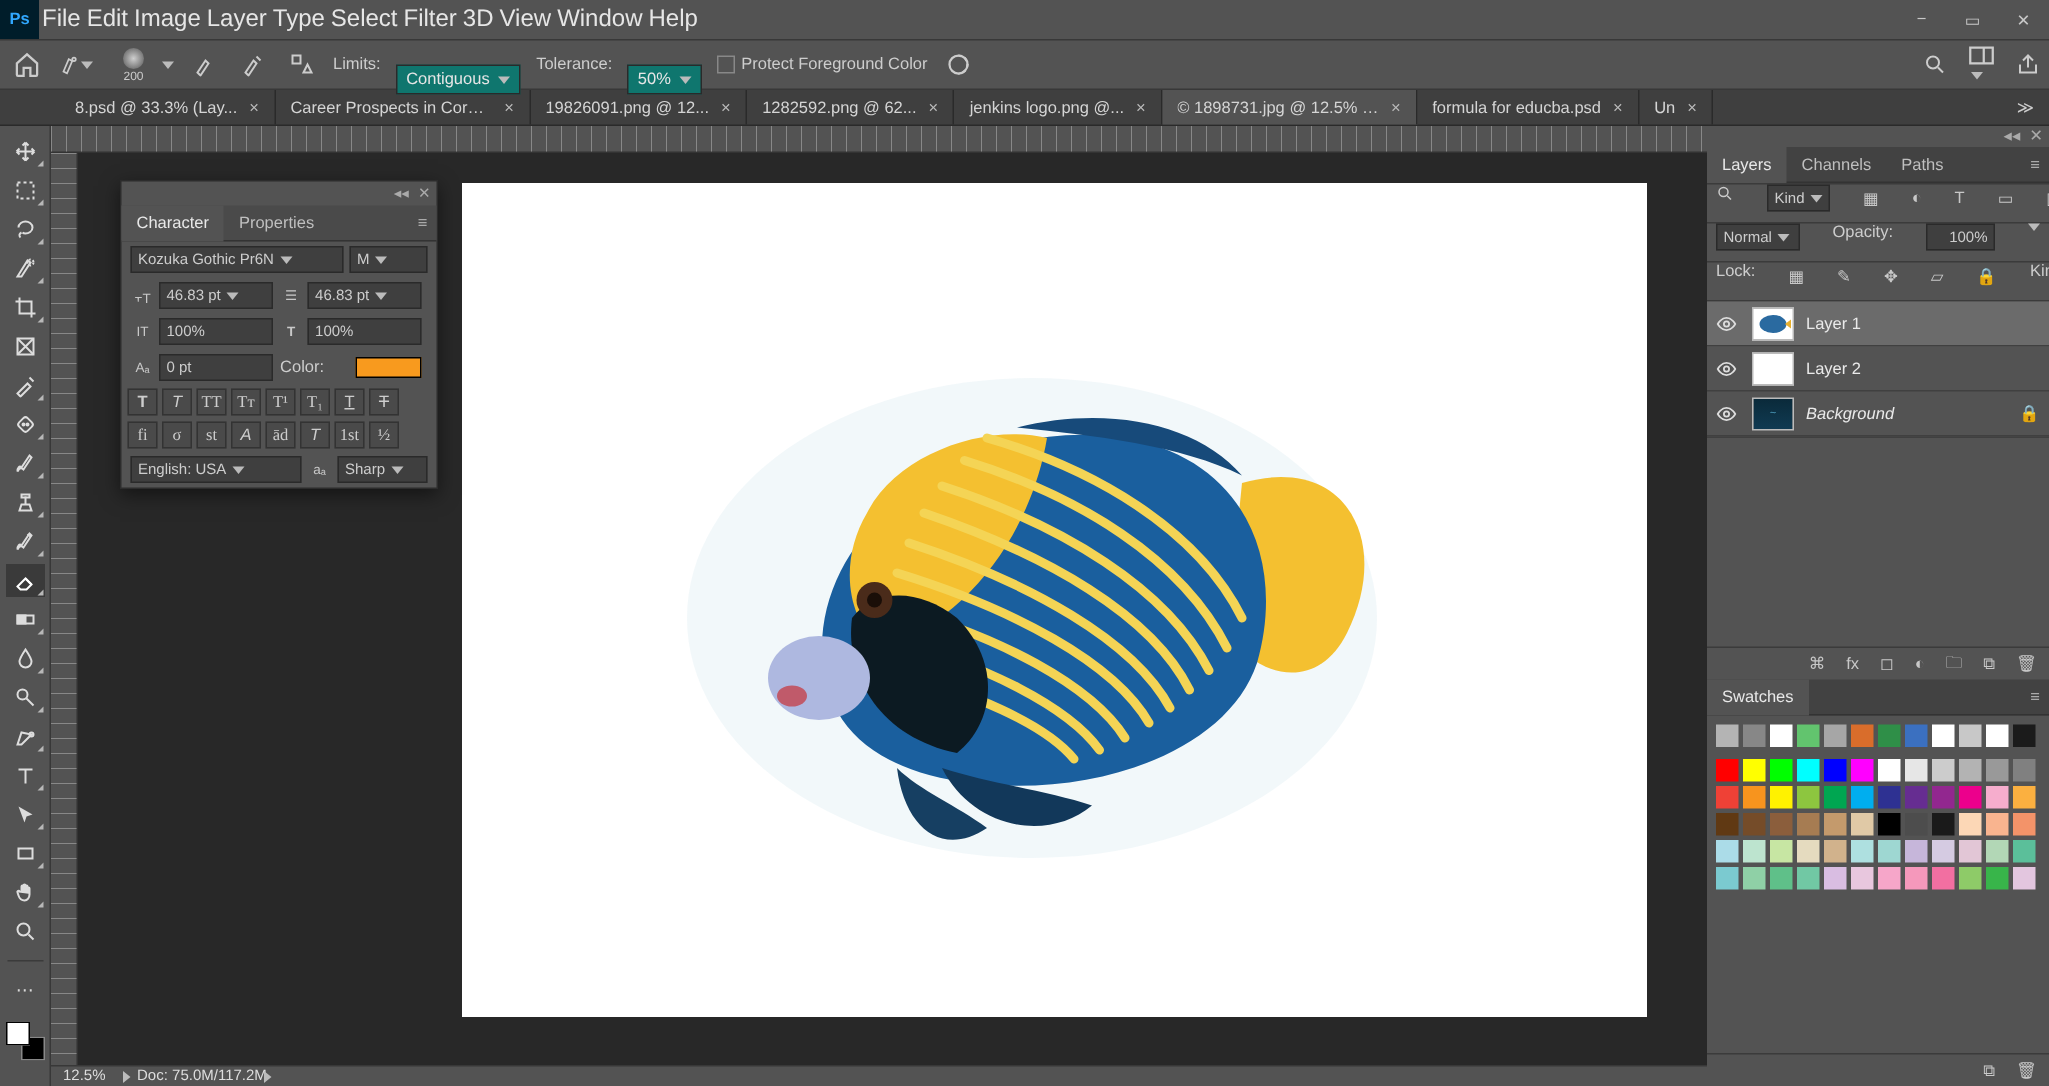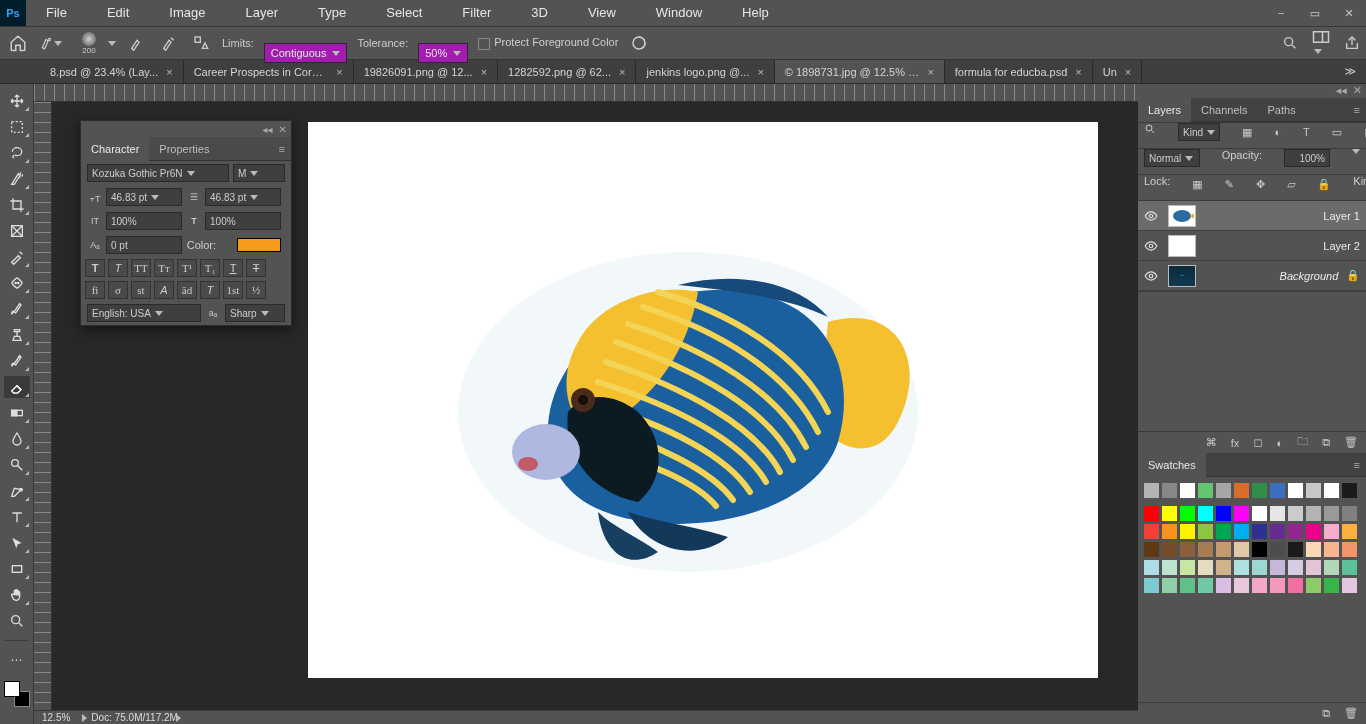--- a/index.html
+++ b/index.html
@@ -1,32 +1,32 @@
 <!DOCTYPE html>
 <html><head>
 <meta charset="utf-8">
 <style>
 * { margin:0; padding:0; box-sizing:border-box; font-family: "Segoe UI", Tahoma, sans-serif; }
 body { width:1366px; height:724px; background:#535353; color:#cdcdcd; overflow:hidden; font-size:11px; position:relative; }
 
 
 #menubar { height:26px; background:#535353; display:flex; align-items:center; }
 #menubar .ps-logo { width:26px; height:26px; background:#001d2a; color:#31a8ff; display:flex; align-items:center; justify-content:center; font-weight:bold; font-size:11px; }
-#menubar .menu-item { padding:0 20px; line-height:26px; font-size:13px; color:#e6e6e6; }
+#menubar .menu-item { padding:0 2px; line-height:26px; font-size:16px; color:#e6e6e6; }
 #menubar .win-controls { margin-left:auto; display:flex; }
 #menubar .win-controls div { width:34px; height:26px; display:flex; align-items:center; justify-content:center; color:#c8c8c8; }
 
 
 #options { height:34px; background:#535353; border-top:1px solid #383838; border-bottom:1px solid #383838; display:flex; align-items:center; padding:0 6px; gap:10px; }
 #options .home-icon { width:24px; height:24px; display:flex; align-items:center; justify-content:center; color:#ccc; }
 #options .brush { display:flex; align-items:center; gap:2px; }
 #options .brush-prev { width:34px; height:30px; display:flex; flex-direction:column; align-items:center; justify-content:center; }
 #options .brush-dot { width:14px; height:14px; border-radius:50%; background:radial-gradient(circle, #cfcfcf 0%, #777 70%, transparent 100%); }
 #options .tiny-icon { width:22px; height:22px; display:flex; align-items:center; justify-content:center; }
-#options .sel { background:#a21caf; border:1px solid #2a2a2a; color:#e6e6e6; height:20px; font-size:11px; padding:0 6px; display:inline-flex; align-items:center;margin-top:20px; }
+#options .sel { background:#0f766e; border:1px solid #2a2a2a; color:#e6e6e6; height:20px; font-size:11px; padding:0 6px; display:inline-flex; align-items:center;margin-top:20px; }
 #options .sel .chev { margin-left:6px; }
 #options .chk { width:12px; height:12px; border:1px solid #888; display:inline-block; vertical-align:middle; margin-right:4px; }
 #options .right-tools { margin-left:auto; display:flex; gap:14px; align-items:center; }
 
 
 #doc-tabs { height:24px; background:#3f3f3f; display:flex; align-items:stretch; padding-left:40px; border-bottom:1px solid #2a2a2a; }
 #doc-tabs .tab { display:flex; align-items:center; padding:0 10px; font-size:11px; color:#d5d5d5; gap:8px; border-right:1px solid #2a2a2a; max-width:170px; }
 #doc-tabs .tab.active { background:#535353; }
 #doc-tabs .tab .close { color:#bbb; }
 #doc-tabs .more { margin-left:auto; padding:0 10px; display:flex; align-items:center; }
@@ -70,21 +70,21 @@
 .row-line .sel .chev { margin-left:4px; }
 .row-line .mini-icon { width:18px; height:18px; display:flex; align-items:center; justify-content:center; color:#c8c8c8; }
 
 .num-field { background:#3f3f3f; border:1px solid #2a2a2a; height:18px; width:46px; display:inline-flex; align-items:center; padding:0 4px; font-size:10px; justify-content:flex-end; }
 
 #layer-list { background:#535353; border-top:1px solid #3b3b3b; }
 .layer { display:flex; align-items:center; height:30px; border-bottom:1px solid #404040; padding:0 6px; gap:8px; }
 .layer.active { background:#6b6b6b; }
 .layer .eye { width:16px; color:#d8d8d8; }
 .layer .thumb { width:28px; height:22px; border:1px solid #bbb; background:#fff; display:flex; align-items:center; justify-content:center; }
-.layer .name { flex:1; font-size:11px; color:#eaeaea;text-align:right; }
+.layer .name { flex:1; font-size:11px; color:#eaeaea; }
 .layer.bg .name { font-style:italic; }
 .layer .lock { color:#ccc; }
 
 #layers-footer { height:22px; border-top:1px solid #3b3b3b; display:flex; align-items:center; justify-content:flex-end; gap:14px; padding:0 8px; color:#c8c8c8; }
 
 #swatches-body { flex:1; display:flex; flex-direction:column; min-height:0; }
 #swatch-row { display:flex; gap:3px; padding:6px; flex-wrap:wrap; }
 .sw { width:15px; height:15px; }
 #swatch-grid { padding:2px 6px 6px 6px; display:grid; grid-template-columns:repeat(12, 15px); grid-auto-rows:15px; gap:3px; overflow:auto; flex:1; }
 #swatch-foot { height:22px; border-top:1px solid #3b3b3b; display:flex; align-items:center; justify-content:flex-end; gap:14px; padding:0 8px; color:#c8c8c8;}
@@ -187,21 +187,21 @@
           <path d="M4 12v8h16v-8"></path>
           <path d="M12 3v12"></path>
           <path d="M7 8l5-5 5 5"></path>
         </svg>
       </div>
   </div>
 </div>
 
 <div id="doc-tabs">
     <div class="tab">
-      <span style="overflow: hidden; text-overflow: ellipsis; white-space: nowrap;">8.psd @ 23.4% (Lay...</span>
+      <span style="overflow: hidden; text-overflow: ellipsis; white-space: nowrap;">8.psd @ 33.3% (Lay...</span>
       <span class="close">×</span>
     </div>
     <div class="tab">
       <span style="overflow: hidden; text-overflow: ellipsis; white-space: nowrap;">Career Prospects in Corporate Finance.jpg</span>
       <span class="close">×</span>
     </div>
     <div class="tab">
       <span style="overflow: hidden; text-overflow: ellipsis; white-space: nowrap;">19826091.png @ 12...</span>
       <span class="close">×</span>
     </div>

